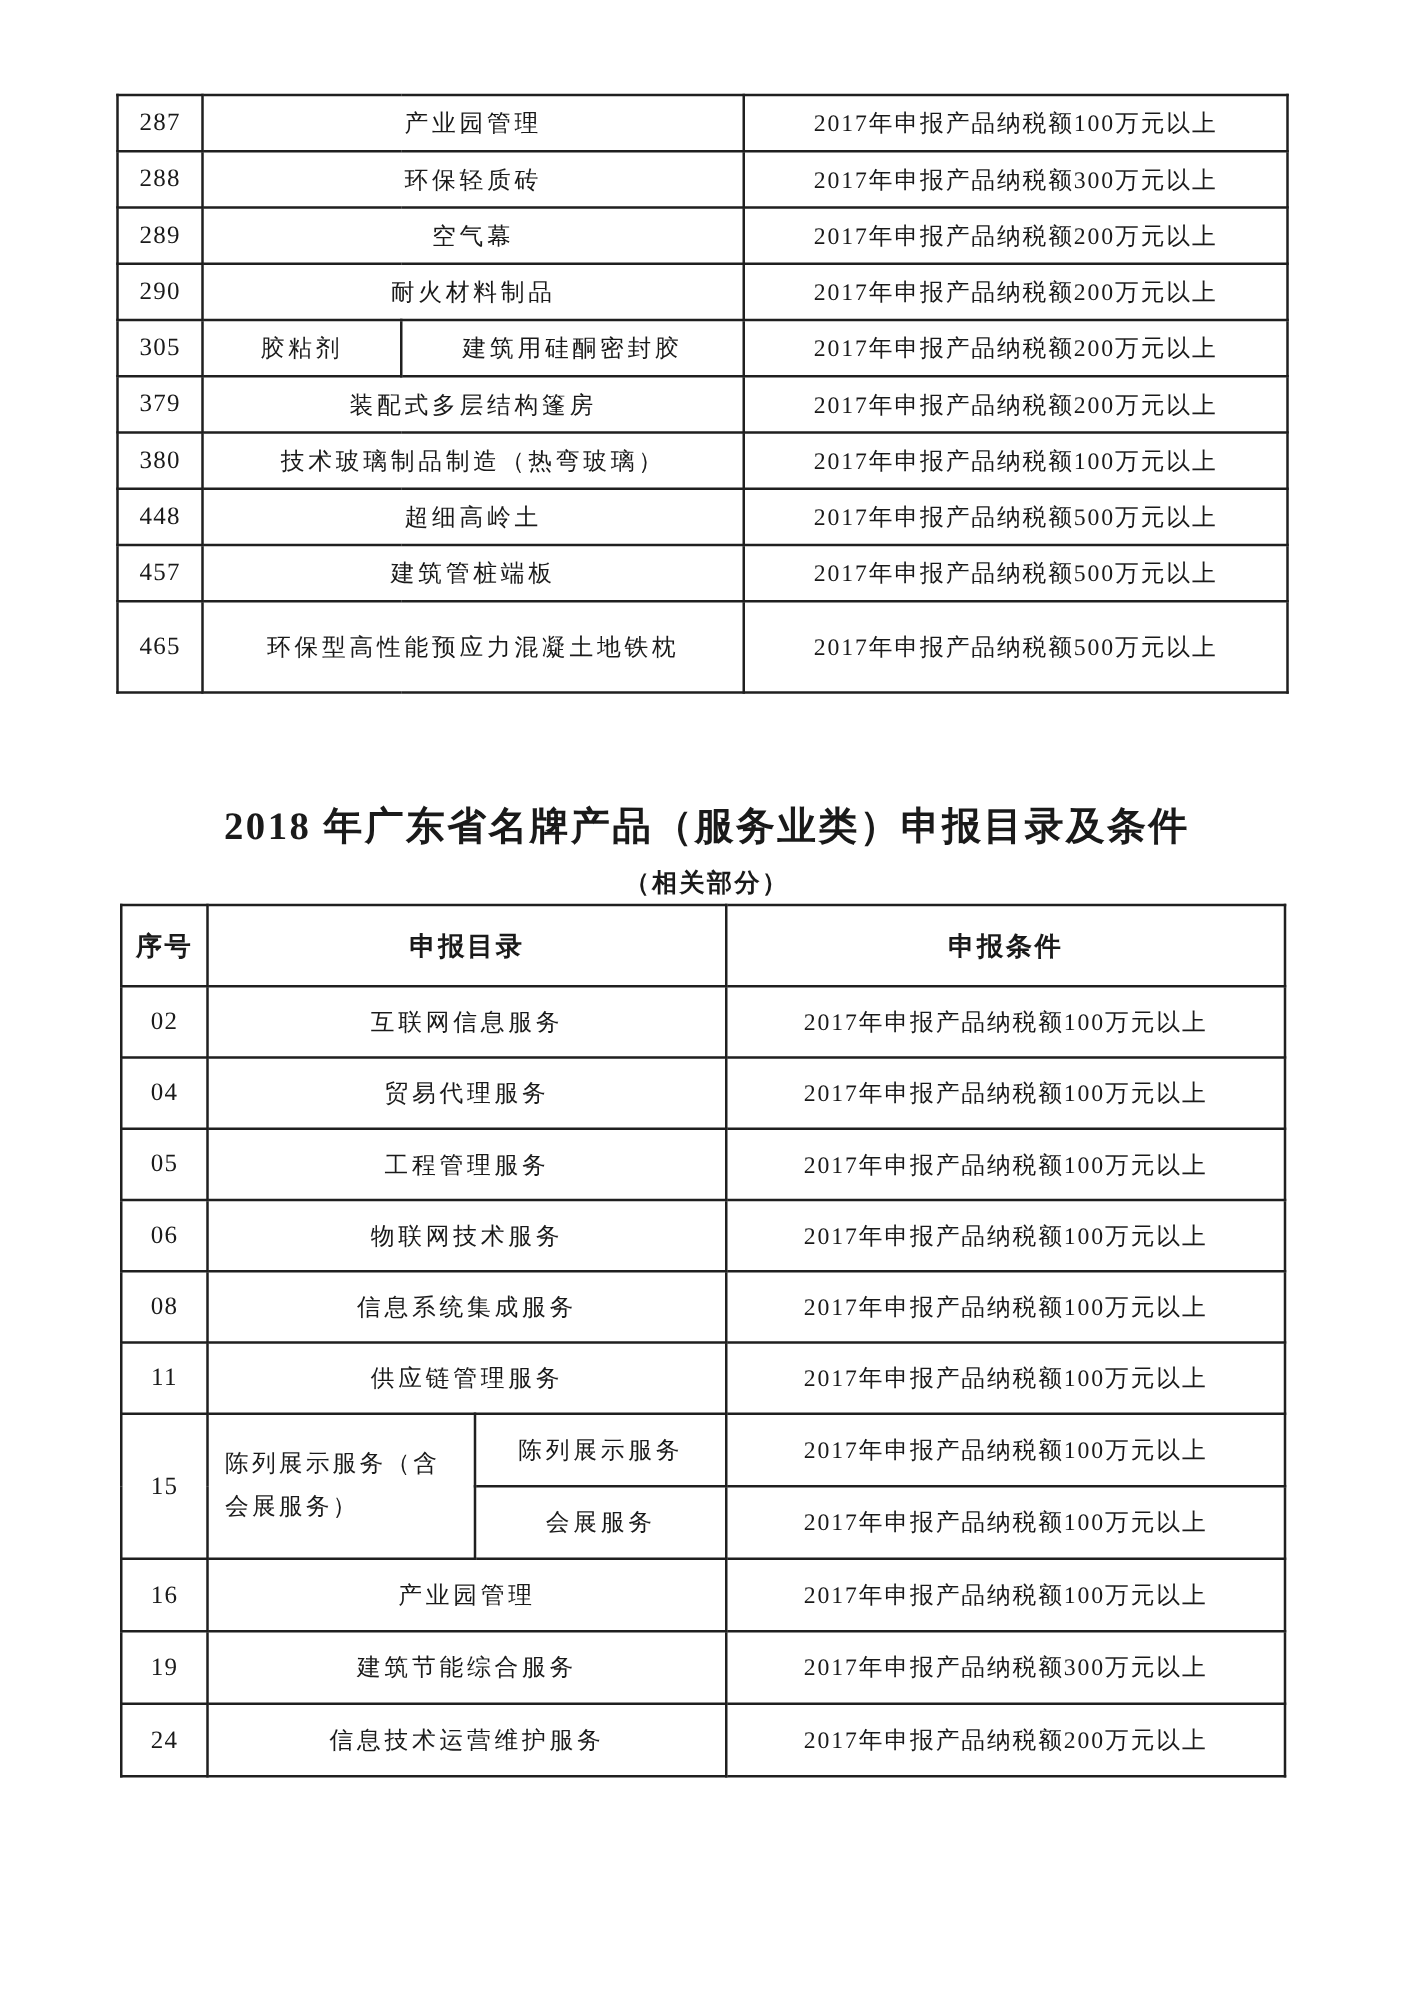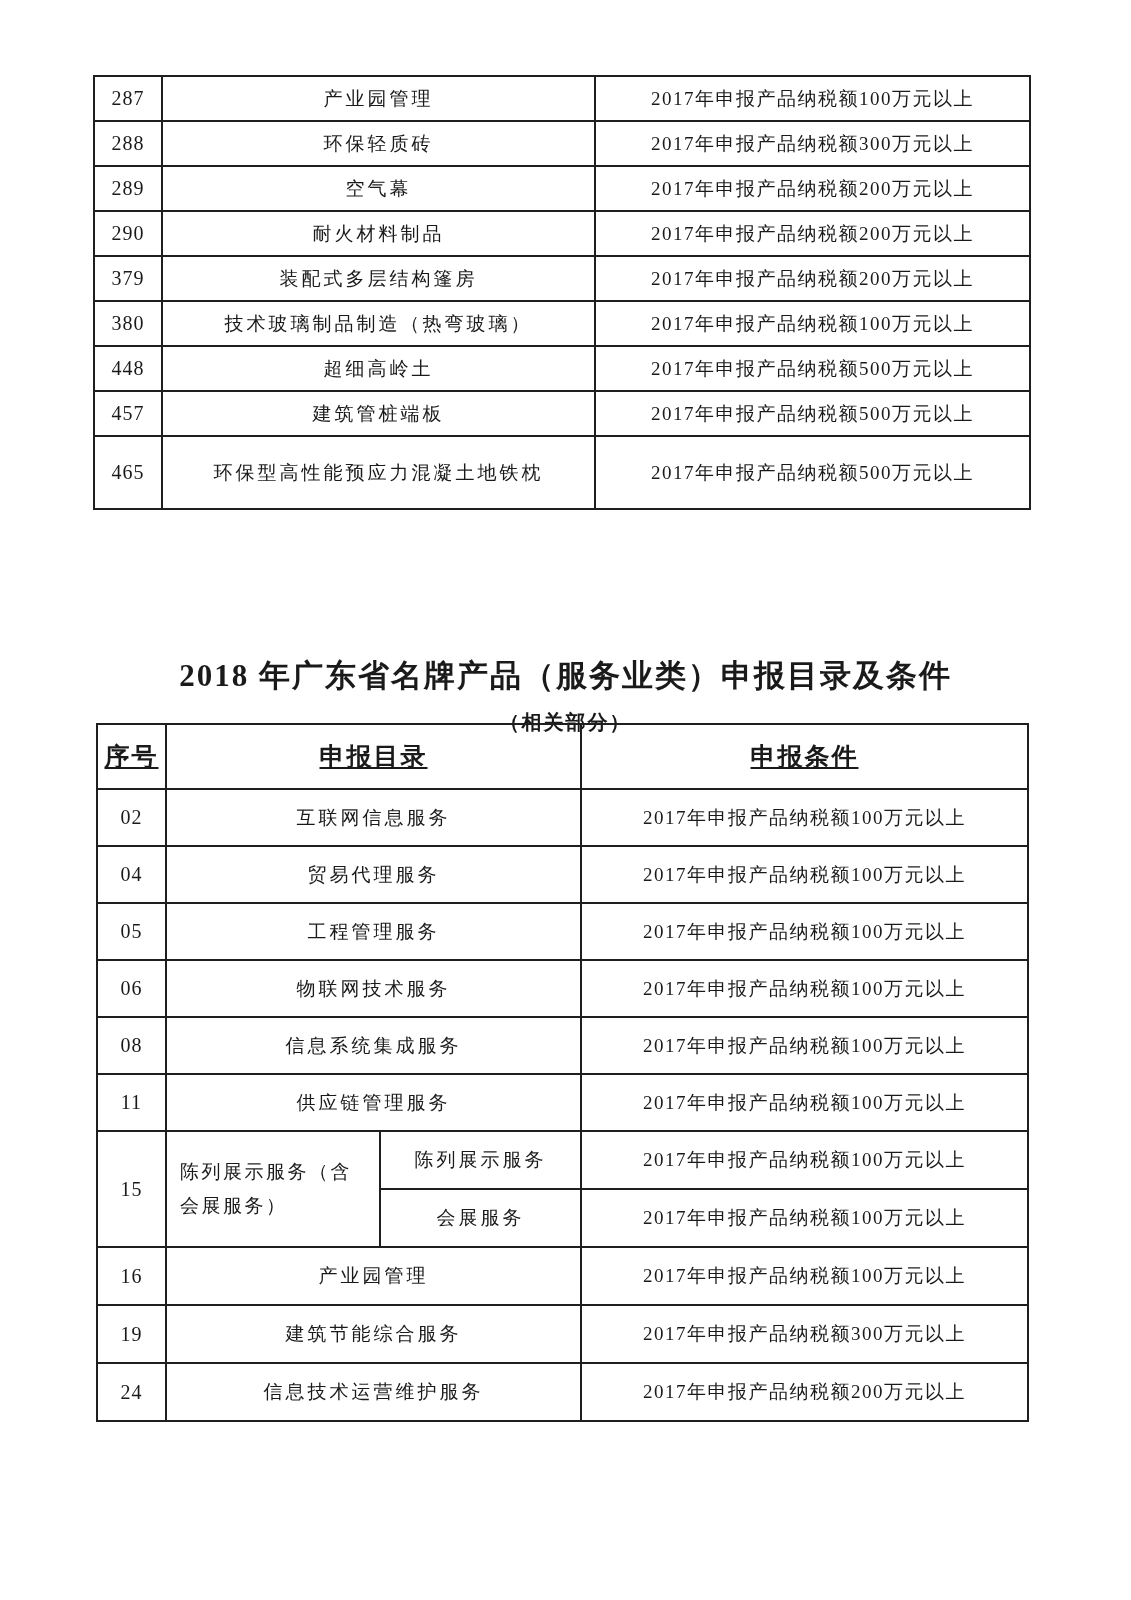--- a/index.html
+++ b/index.html
@@ -36,35 +36,34 @@
   tr.h57  { height: 57px; }
   tr.h58  { height: 58px; }
 
   td.no   { font-size: 20px; letter-spacing: 1px; }
   td.name { letter-spacing: 3px; }
   td.cond { letter-spacing: 1.5px; }
   th.hdr  {
     font-family: "Liberation Sans", "DejaVu Sans", sans-serif;
     font-weight: bold;
     letter-spacing: 2px;
-    font-size: 25px;
-    text-decoration: underline;
+    font-size: 21px;
   }
   td.group {
     text-align: left;
     padding-left: 13px;
     padding-right: 10px;
     letter-spacing: 2.5px;
     line-height: 34px;
     white-space: normal;
   }
   .title-block {
     position: absolute;
     left: 0;
-    top: 652px;
+    top: 637px;
     width: 100%;
     text-align: center;
     font-weight: bold;
     line-height: 47px;
   }
   .title-line1 { font-size: 31px; letter-spacing: 2px; }
   .title-line2 { font-size: 20px; letter-spacing: 2px; }
 </style>
 </head>
 <body>
@@ -90,20 +89,26 @@
       <td class="cond">2017年申报产品纳税额300万元以上</td>
     </tr>
     <tr class="h45">
       <td class="no">289</td>
       <td class="name" colspan="2">空气幕</td>
       <td class="cond">2017年申报产品纳税额200万元以上</td>
     </tr>
     <tr class="h45">
       <td class="no">290</td>
       <td class="name" colspan="2">耐火材料制品</td>
+      <td class="cond">2017年申报产品纳税额200万元以上</td>
+    </tr>
+    <tr class="h45">
+      <td class="no">305</td>
+      <td class="name">胶粘剂</td>
+      <td class="name">建筑用硅酮密封胶</td>
       <td class="cond">2017年申报产品纳税额200万元以上</td>
     </tr>
     <tr class="h45">
       <td class="no">379</td>
       <td class="name" colspan="2">装配式多层结构篷房</td>
       <td class="cond">2017年申报产品纳税额200万元以上</td>
     </tr>
     <tr class="h45">
       <td class="no">380</td>
       <td class="name" colspan="2">技术玻璃制品制造（热弯玻璃）</td>

